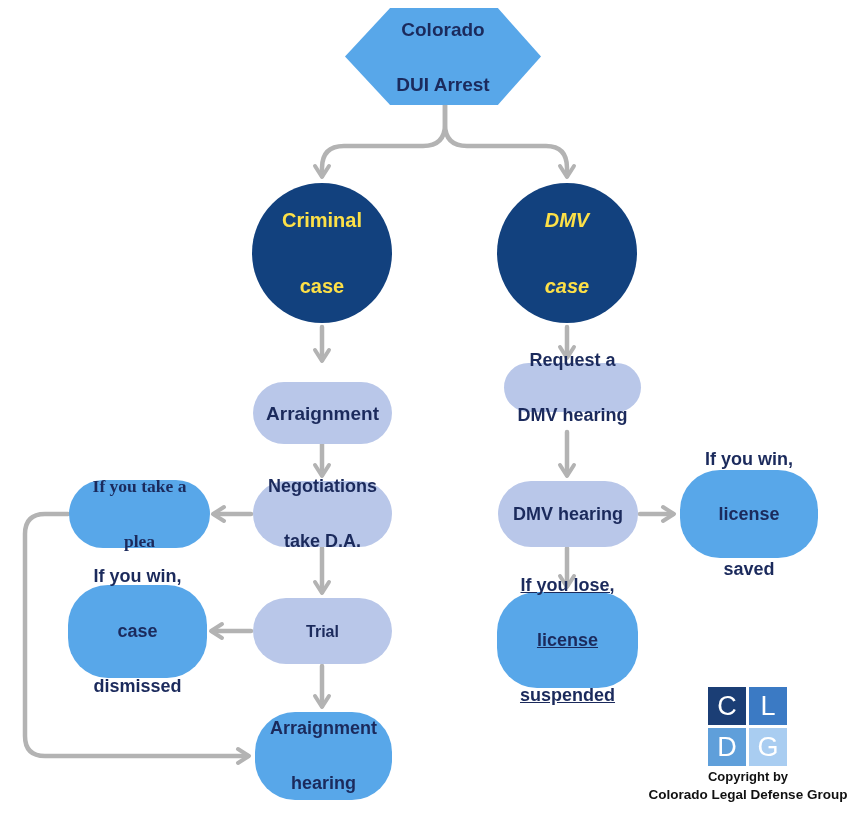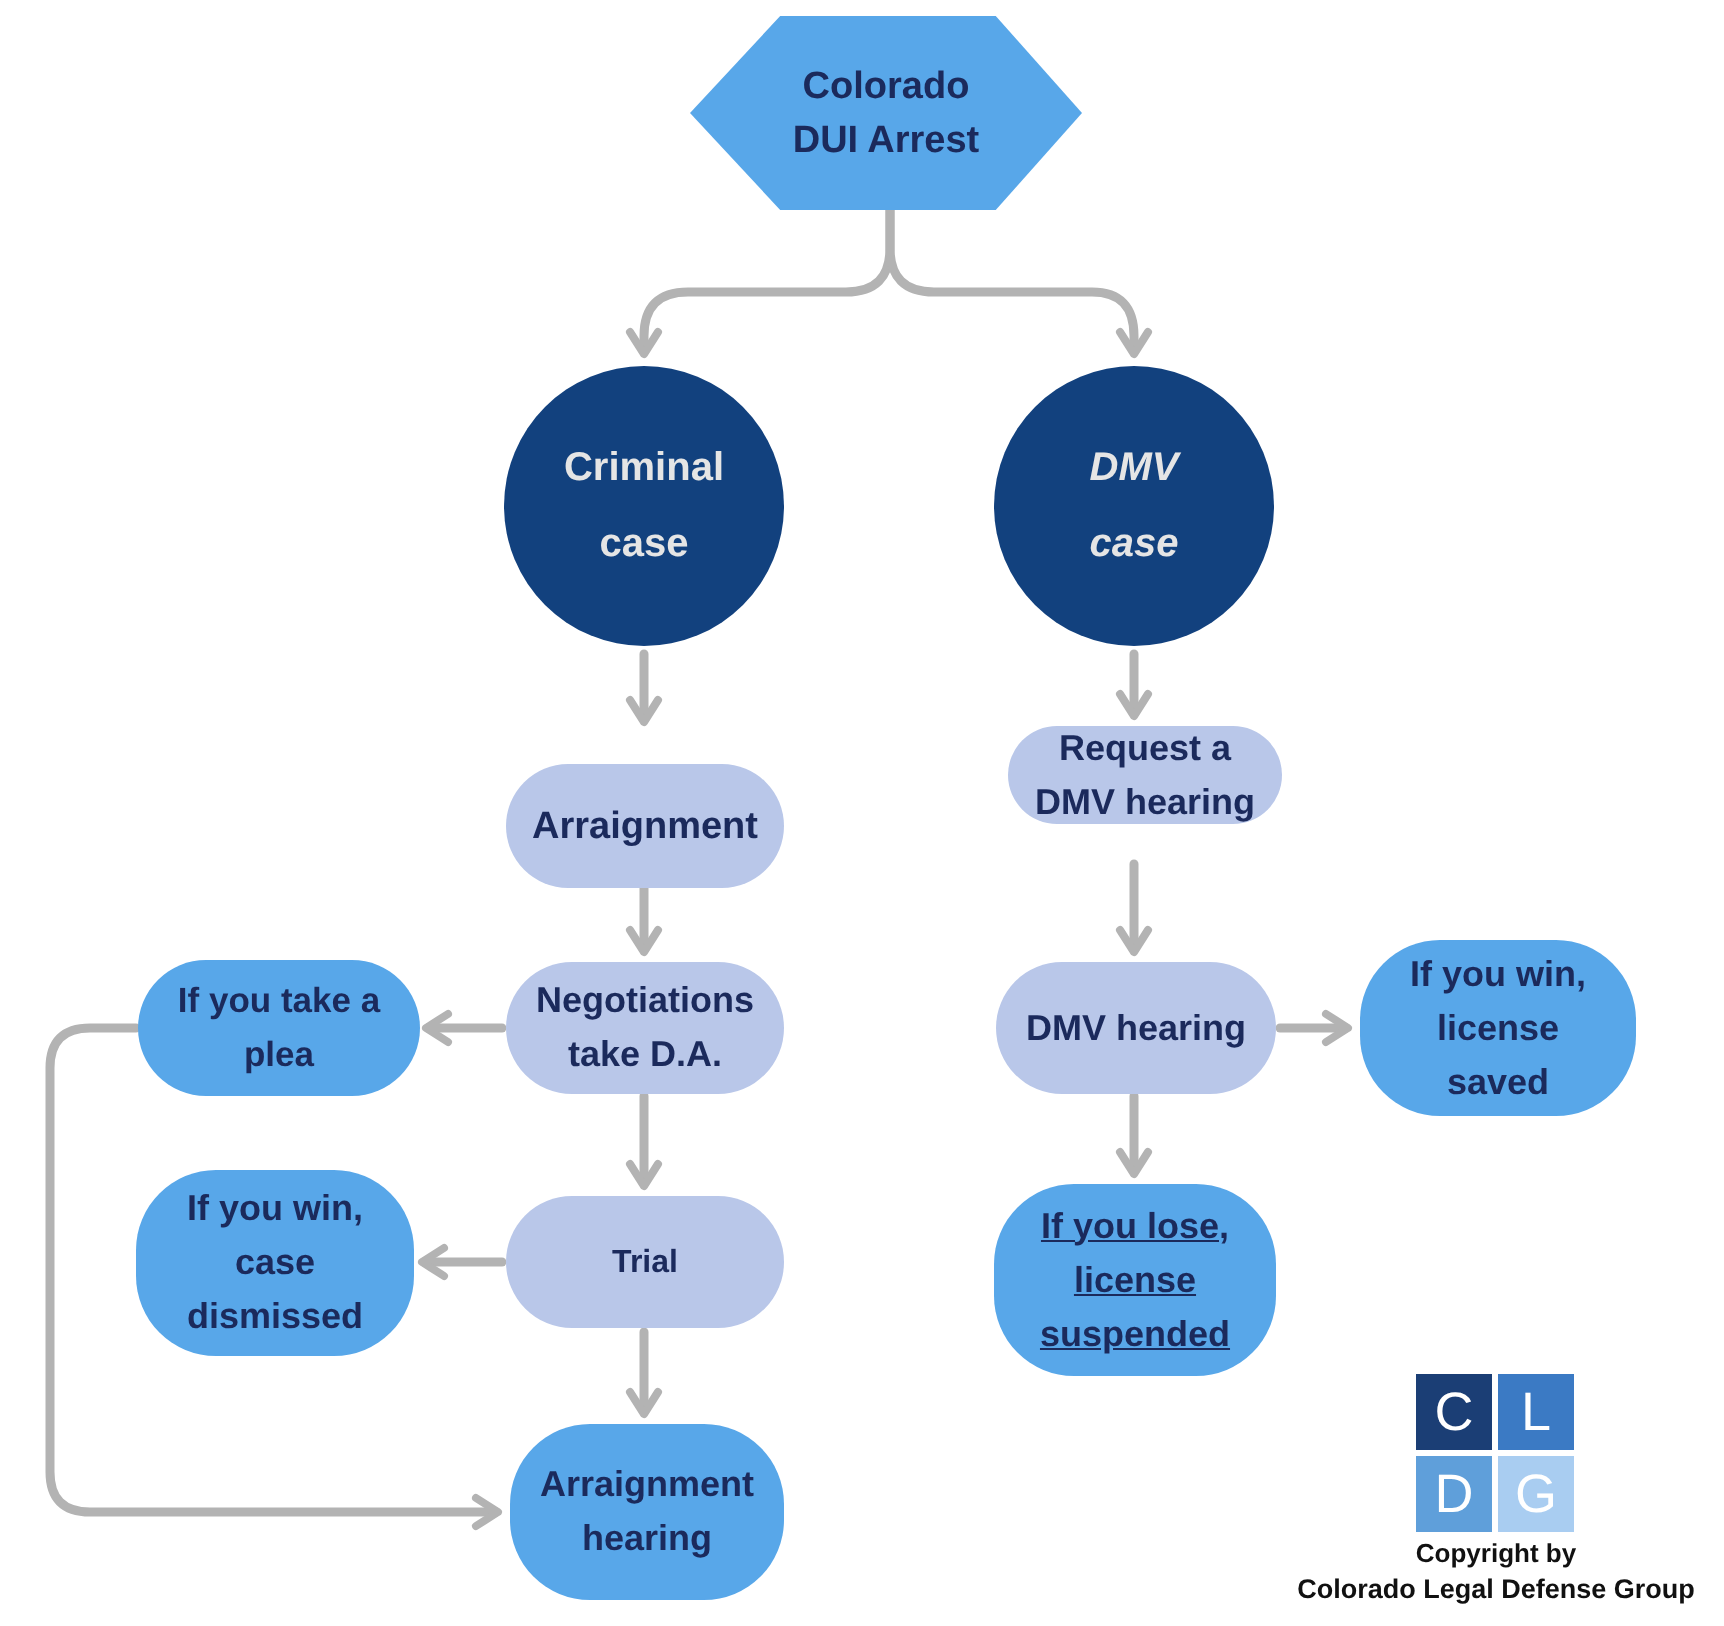--- a/index.html
+++ b/index.html
@@ -10,42 +10,42 @@
     --arrow:#b3b3b3;
   }
   html,body{margin:0;padding:0;background:#ffffff;}
   .stage{
     position:relative;width:862px;height:813px;background:#ffffff;overflow:hidden;
     font-family:"Liberation Sans",sans-serif;
   }
   svg.edges{position:absolute;left:0;top:0;width:862px;height:813px;}
   .node{
     position:absolute;display:flex;flex-direction:column;align-items:center;justify-content:center;
-    text-align:center;font-weight:bold;color:var(--ink);
+    text-align:center;font-weight:bold;color:var(--ink);gap:28px;
   }
   .ln{display:block;}
   .hex{
     background:var(--mblue);
     clip-path:polygon(0 50%,23% 0,78% 0,100% 50%,78% 100%,23% 100%);
     font-size:19px;
   }
   .hex .ln{line-height:30px;}
-  .circle{background:var(--navy);border-radius:50%;color:#e5e5e5;font-size:20px;}
+  .circle{background:var(--navy);border-radius:50%;color:#fde047;font-size:20px;}
   .circle .ln{line-height:38px;}
   .pill-light{background:var(--periwinkle);border-radius:33px;font-size:18px;}
   .pill-blue{background:var(--mblue);border-radius:34px;font-size:18px;}
   .node .ln{line-height:27px;}
   .circle .ln{line-height:38px;}
 
   #n-start{left:345px;top:8px;width:196px;height:97px;}
   #n-criminal{left:252px;top:183px;width:140px;height:140px;}
   #n-dmv{left:497px;top:183px;width:140px;height:140px;font-style:italic;}
   #n-arraignment{left:253px;top:382px;width:139px;height:62px;font-size:19px;}
   #n-negotiations{left:253px;top:481px;width:139px;height:66px;}
-  #n-plea{left:69px;top:480px;width:141px;height:68px;font-size:17.5px;}
+  #n-plea{left:69px;top:480px;width:141px;height:68px;font-size:17.5px;font-family:Liberation Serif, serif;}
   #n-dismissed{left:68px;top:585px;width:139px;height:93px;border-radius:40px;}
   #n-trial{left:253px;top:598px;width:139px;height:66px;font-size:16px;}
   #n-sentencing{left:255px;top:712px;width:137px;height:88px;border-radius:40px;}
   #n-request{left:504px;top:363px;width:137px;height:49px;}
   #n-dmvhearing{left:498px;top:481px;width:140px;height:66px;}
   #n-winsaved{left:680px;top:470px;width:138px;height:88px;border-radius:40px;}
   #n-lose{left:497px;top:592px;width:141px;height:96px;border-radius:40px;text-decoration:underline;}
 
   .logo{
     position:absolute;left:708px;top:687px;width:79px;height:79px;

